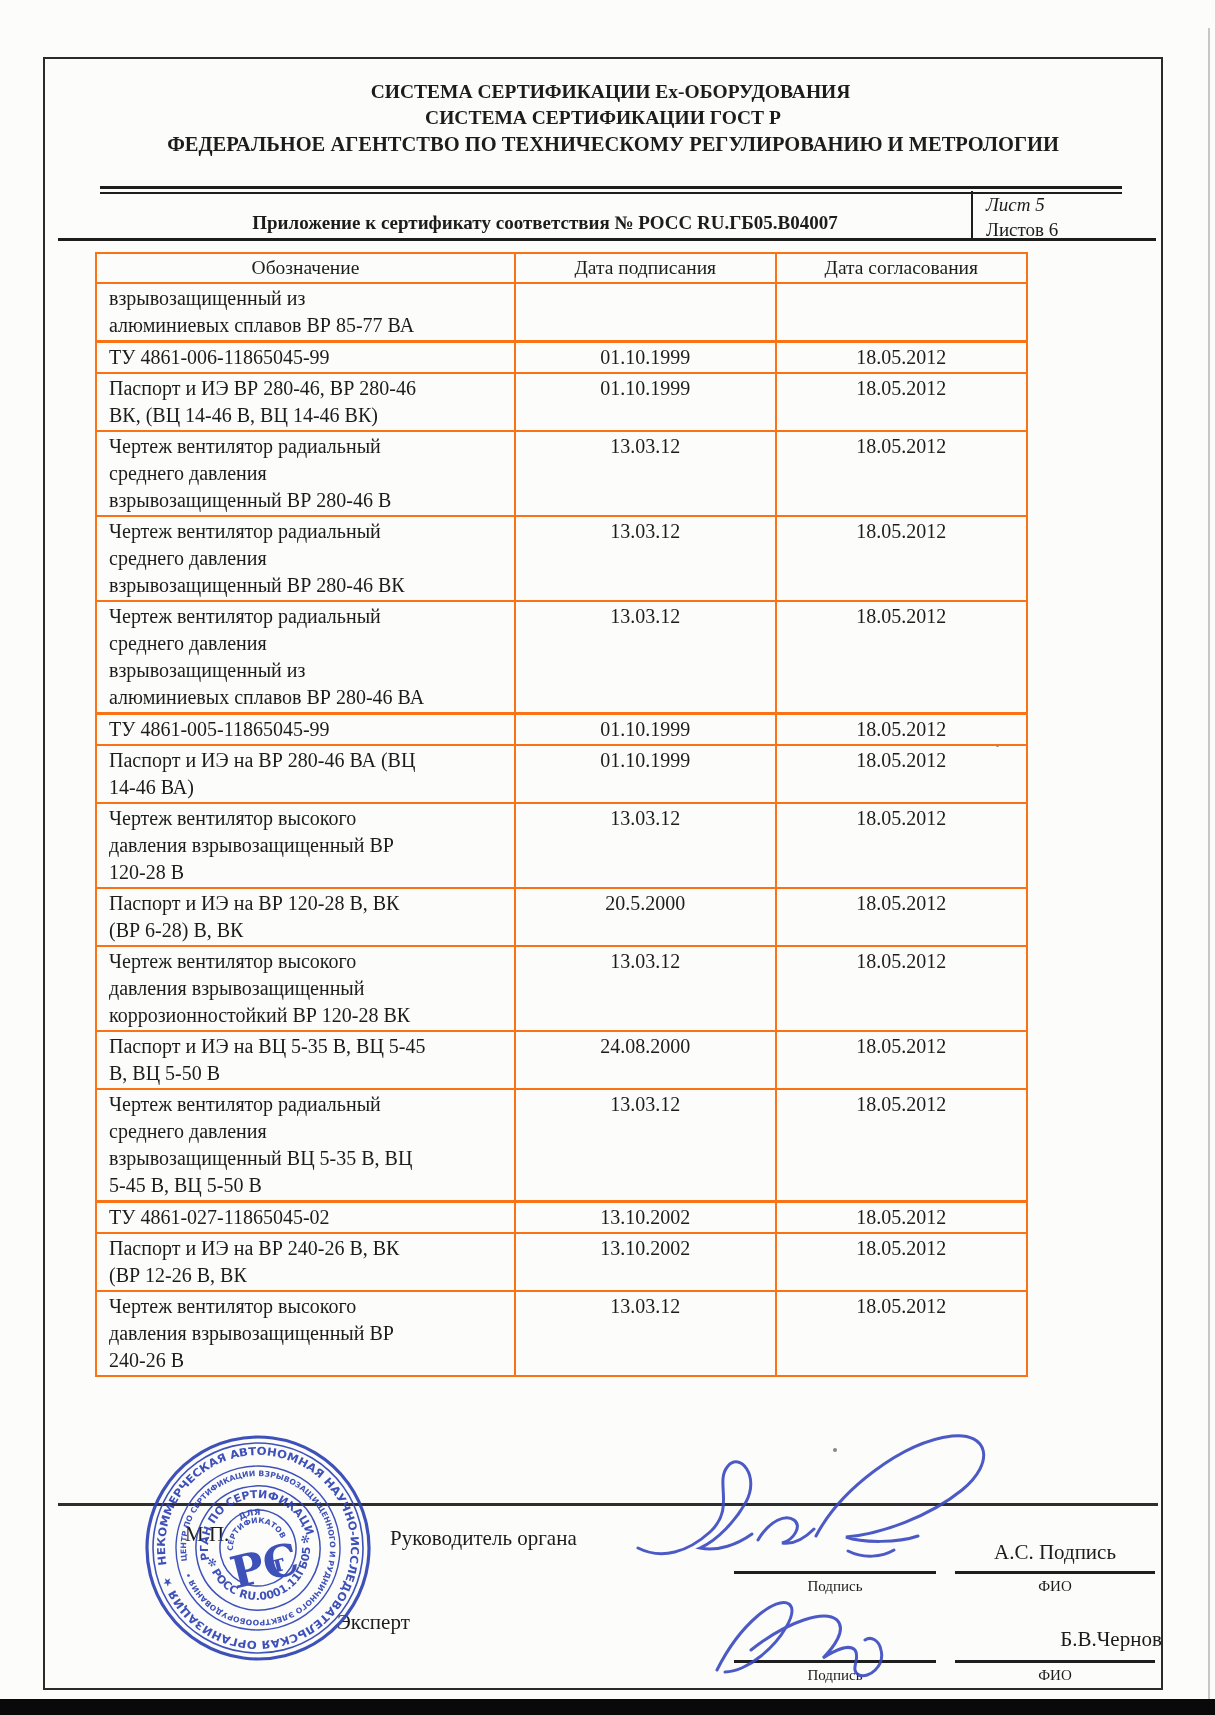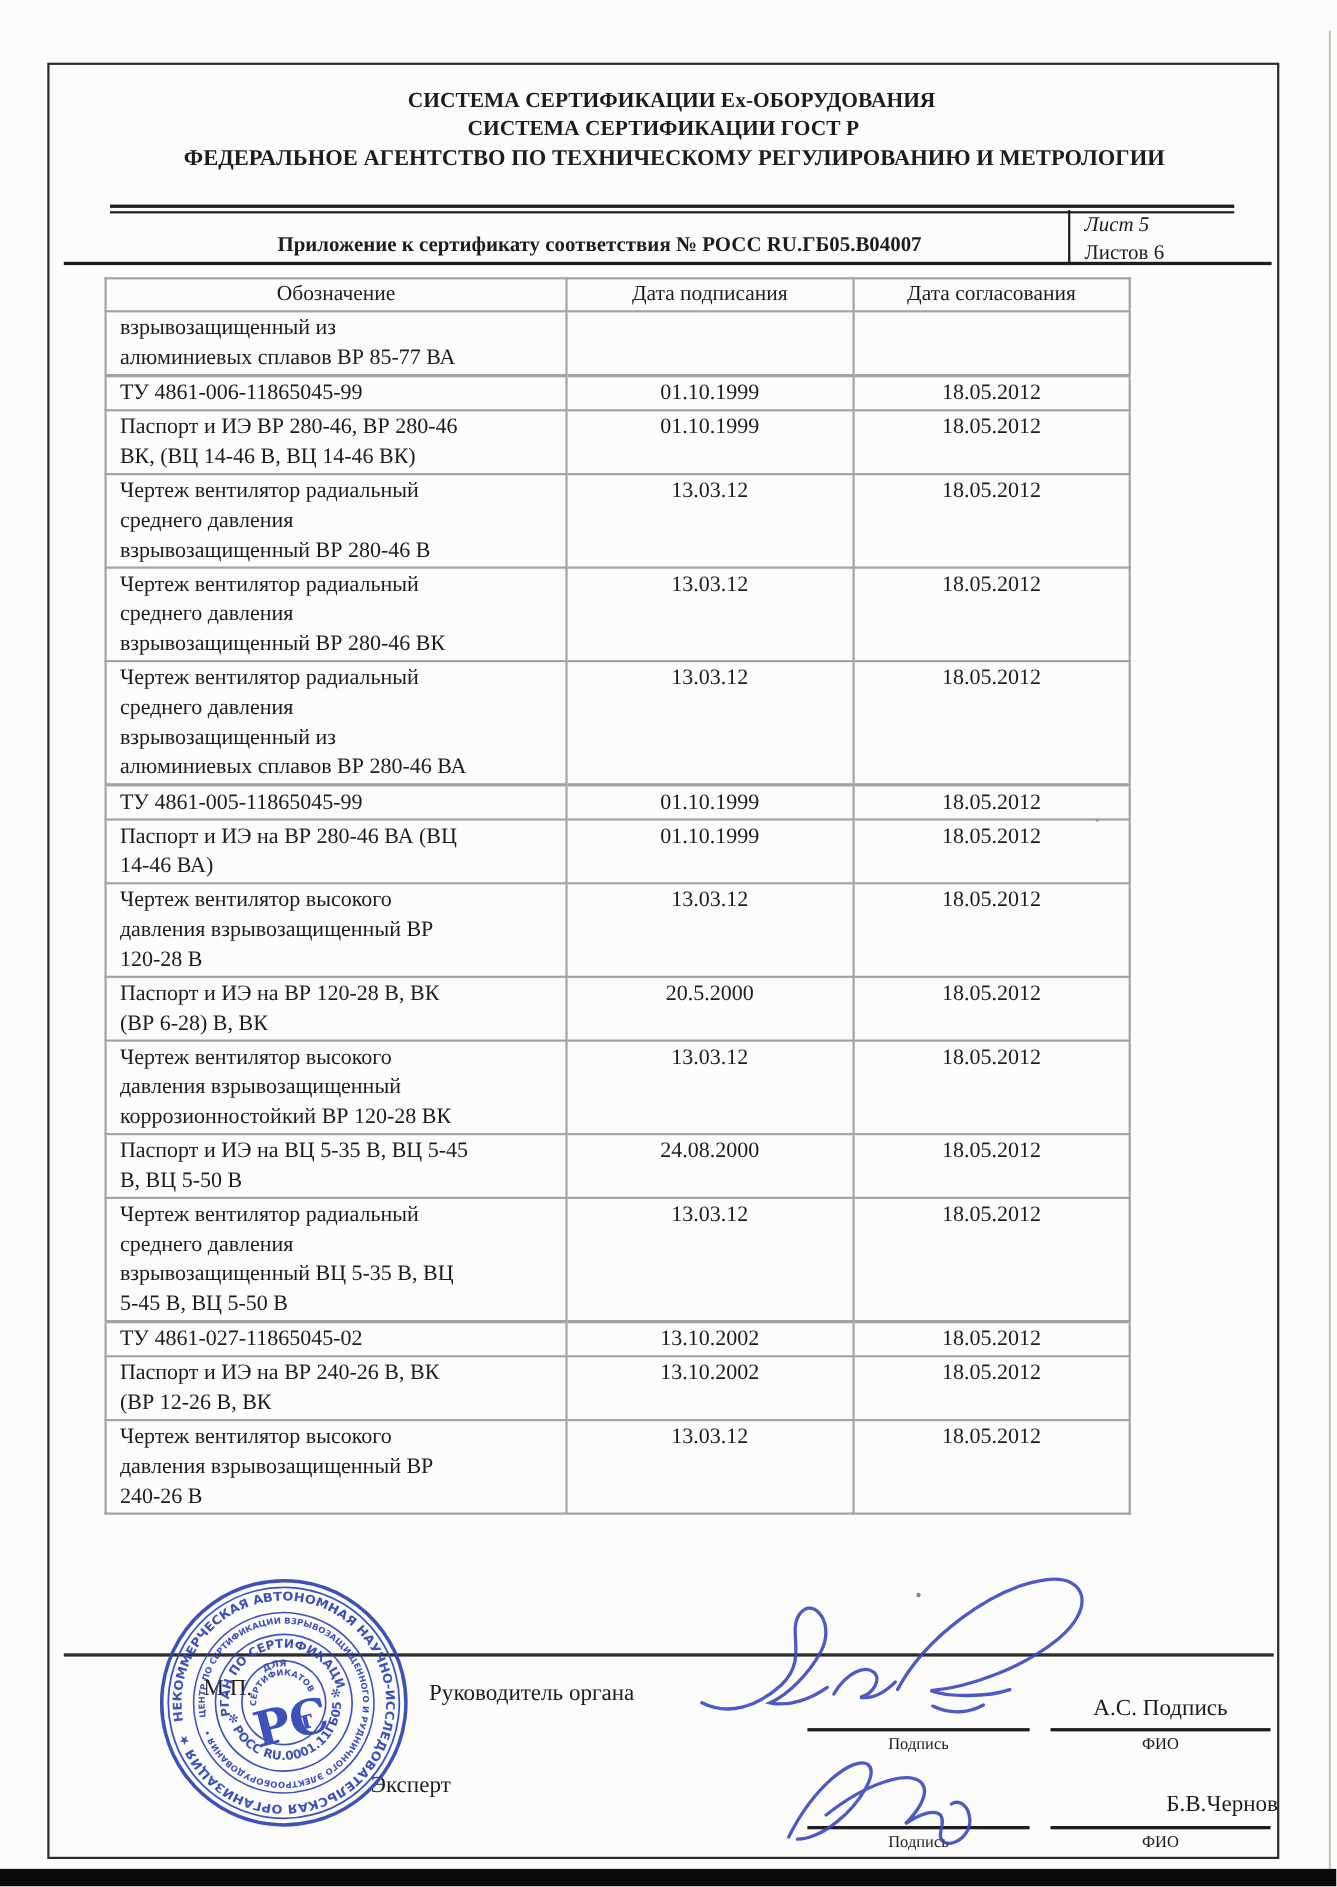--- a/index.html
+++ b/index.html
@@ -20,21 +20,21 @@
   .hdr .l3{font-size:20.5px;line-height:26px;padding-left:20px;}
   .rule-double{left:100px;top:186px;width:1022px;height:3px;border-top:3px solid #1d1d1d;border-bottom:2px solid #1d1d1d;}
   .rule-bottom{left:58px;top:238px;width:1098px;height:3px;background:#1d1d1d;}
   .vdiv{left:971px;top:191px;width:2px;height:50px;background:#1d1d1d;}
   .subtitle{left:150px;top:212px;width:790px;text-align:center;font-weight:bold;font-size:19px;}
   .sheet{left:986px;top:192px;width:170px;font-size:19px;line-height:25px;font-style:italic;}
   .sheets{left:986px;top:217px;width:170px;font-size:19px;line-height:25px;}
   
   .doc-table{left:95px;top:252px;width:933px;}
   table{border-collapse:collapse;width:100%;}
-  th,td{border:2px solid #a3a3a3;}
+  th,td{border:2px solid #f97316;}
   th{font-size:19.5px;font-weight:normal;padding:3px 2px;text-align:center;}
   td{font-size:20px;line-height:27px;vertical-align:top;}
   td.c-name{padding:1px 6px 1px 12px;white-space:pre-line;text-align:left;}
   td.date{padding:1px 4px;text-align:center;}
   tr.heavy-top td{border-top-width:3px;}
   col.c1{width:45%;} col.c2{width:28%;} col.c3{width:27%;}
   
   .foot-rule{left:58px;top:1503px;width:1100px;height:3px;background:#2e2e2e;}
   .mp{left:185px;top:1522px;font-size:21px;}
   .role-head{left:390px;top:1526px;font-size:21px;}

